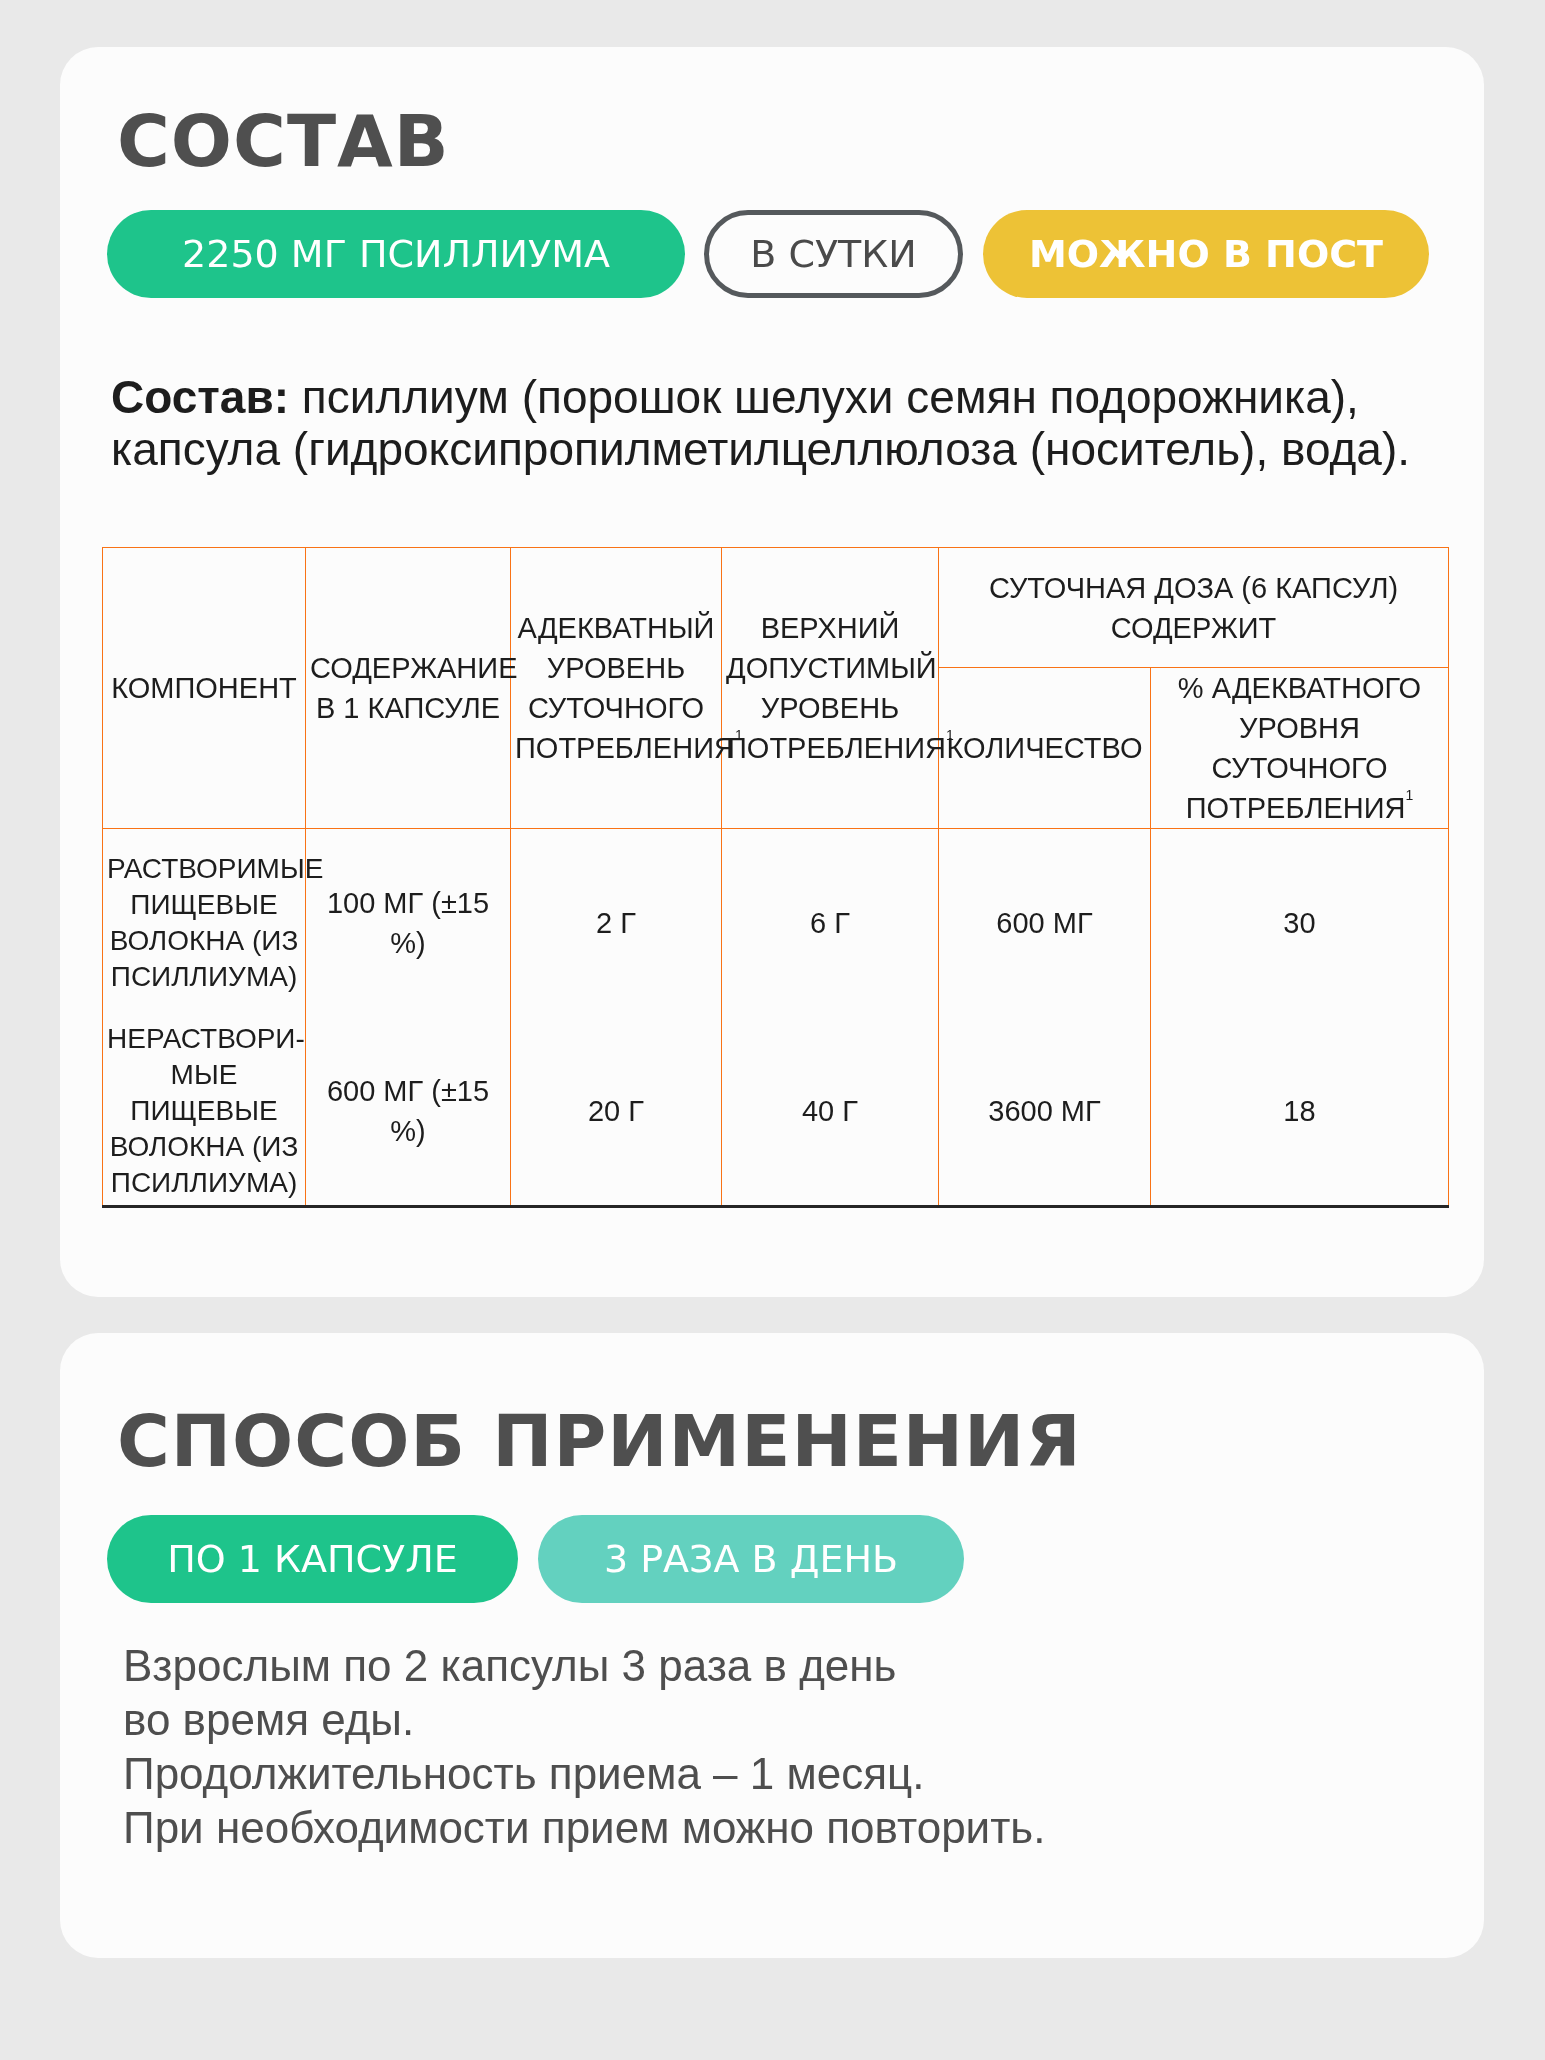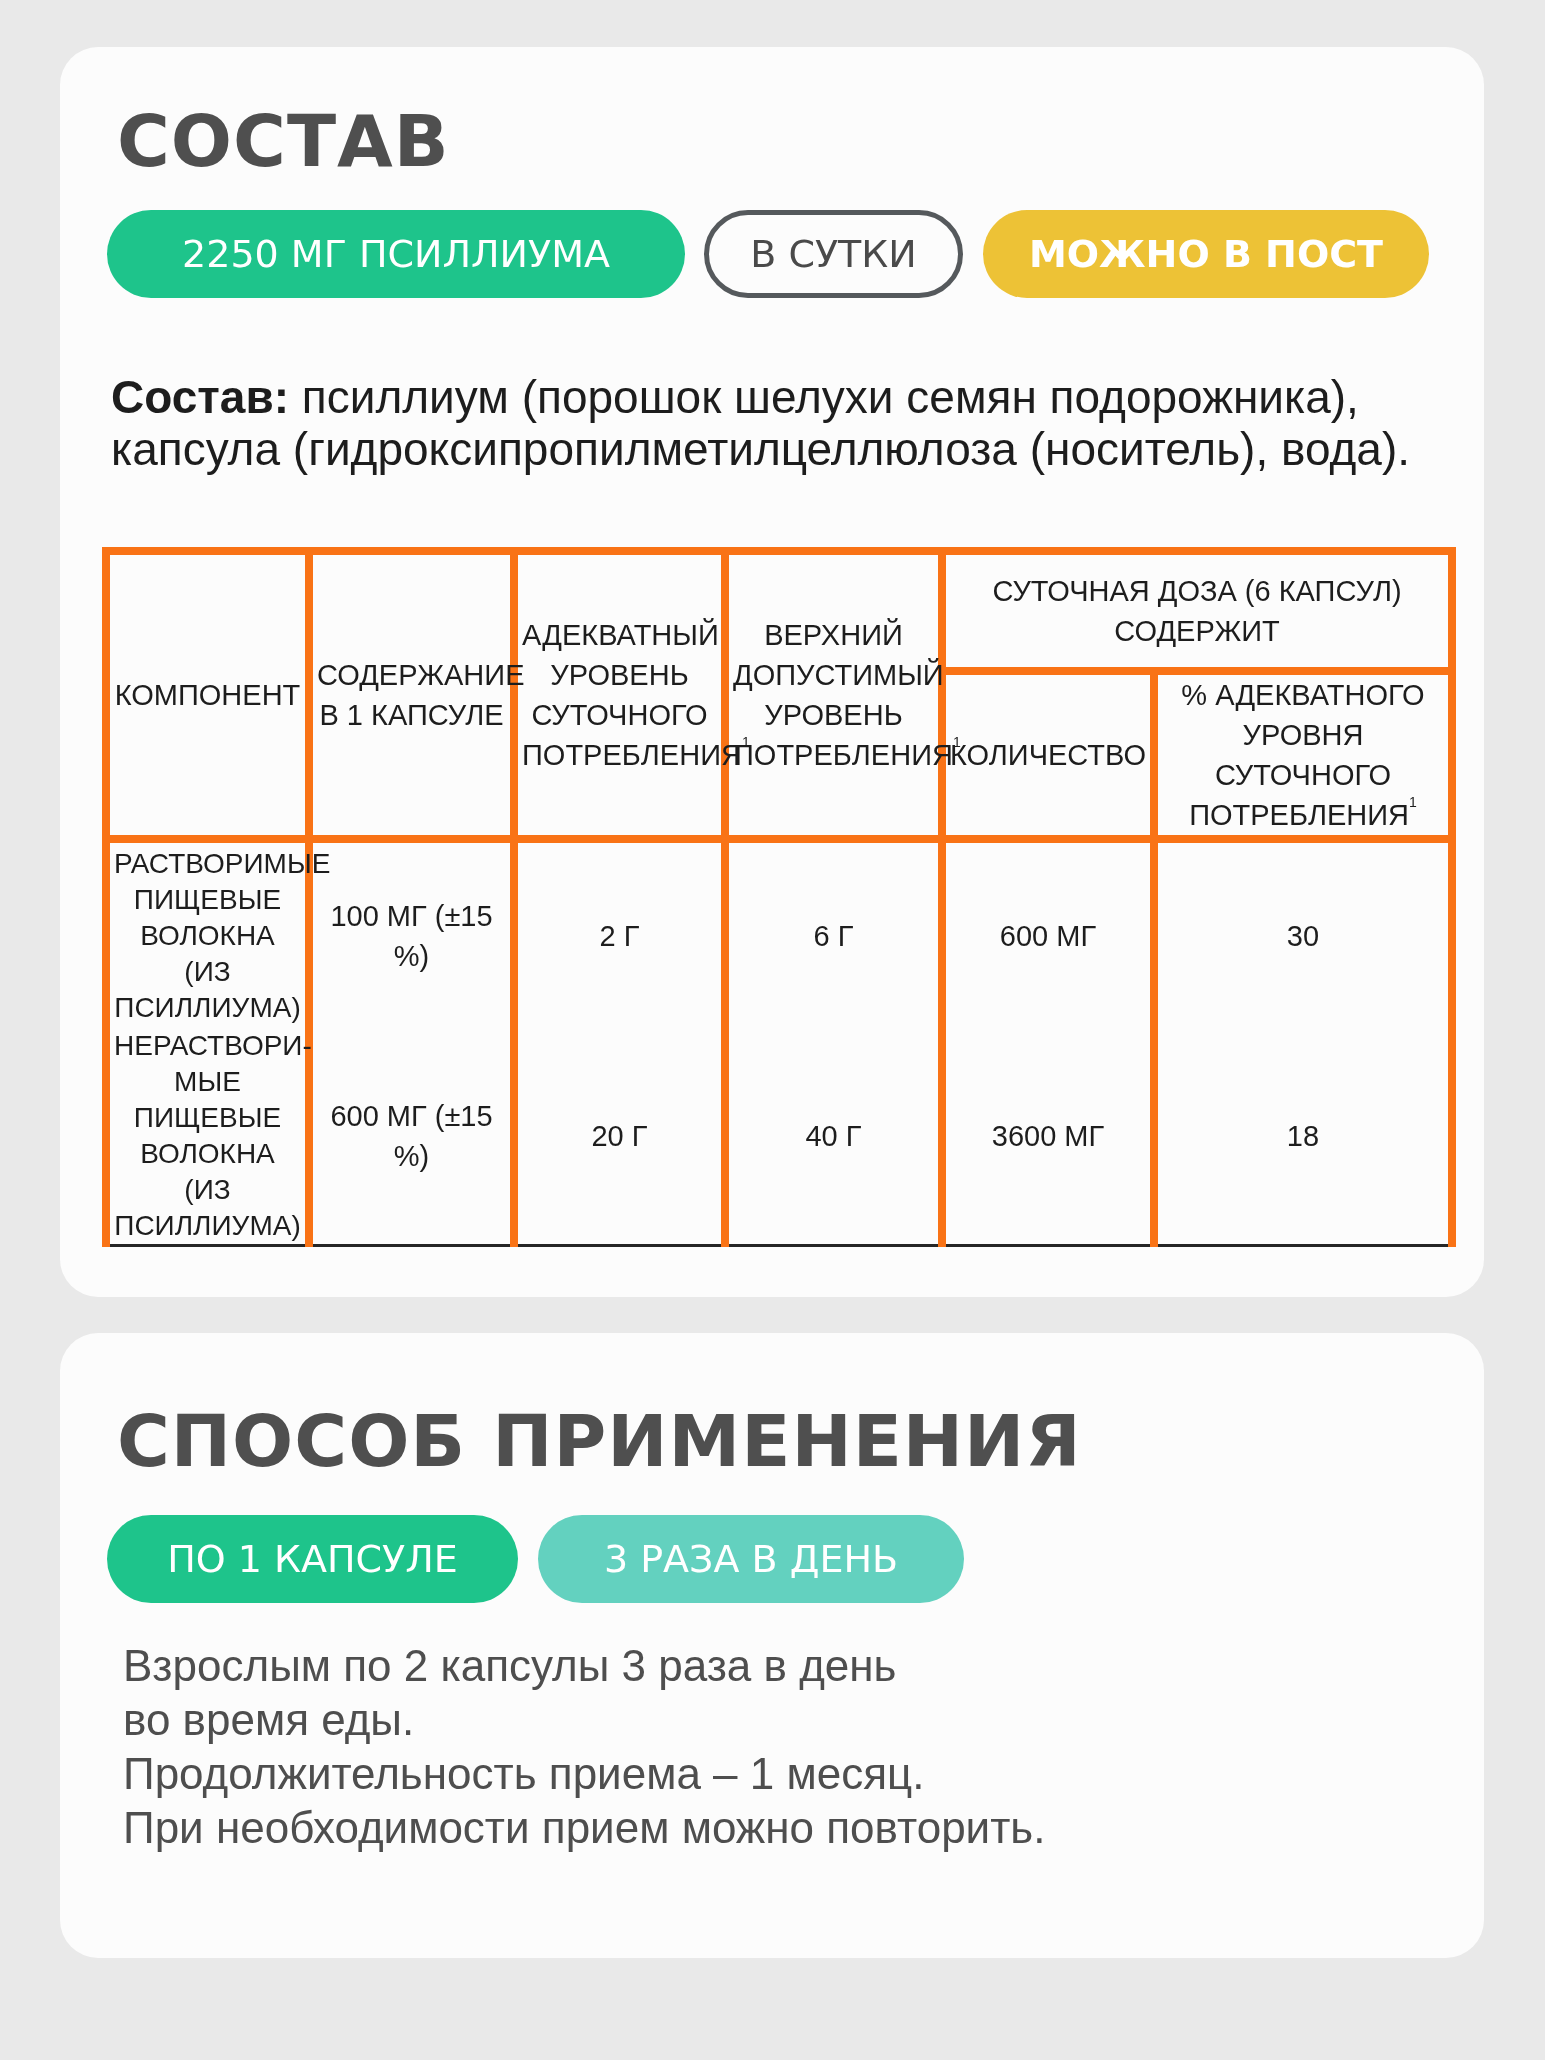--- a/index.html
+++ b/index.html
@@ -64,21 +64,21 @@
     left: 42px; top: 500px;
     width: 1346px; height: 653px;
     border-collapse: collapse;
     font-family: "Liberation Sans", sans-serif;
     font-size: 29px;
     color: #1d1d1d;
     text-align: center;
     table-layout: fixed;
   }
   table.nutr th, table.nutr td {
-    border: 8px solid #f97316;
+    border: 1px solid #f97316;
     font-weight: normal;
     padding: 0 4px;
     line-height: 40px;
     vertical-align: middle;
   }
   table.nutr td.body-cell { border-top: none; border-bottom: none; }
   table.nutr tr.last td.body-cell { border-bottom: 3px solid #262626; }
   sup { font-size: 14px; vertical-align: top; line-height: 14px; }
 
   .usage-text {

